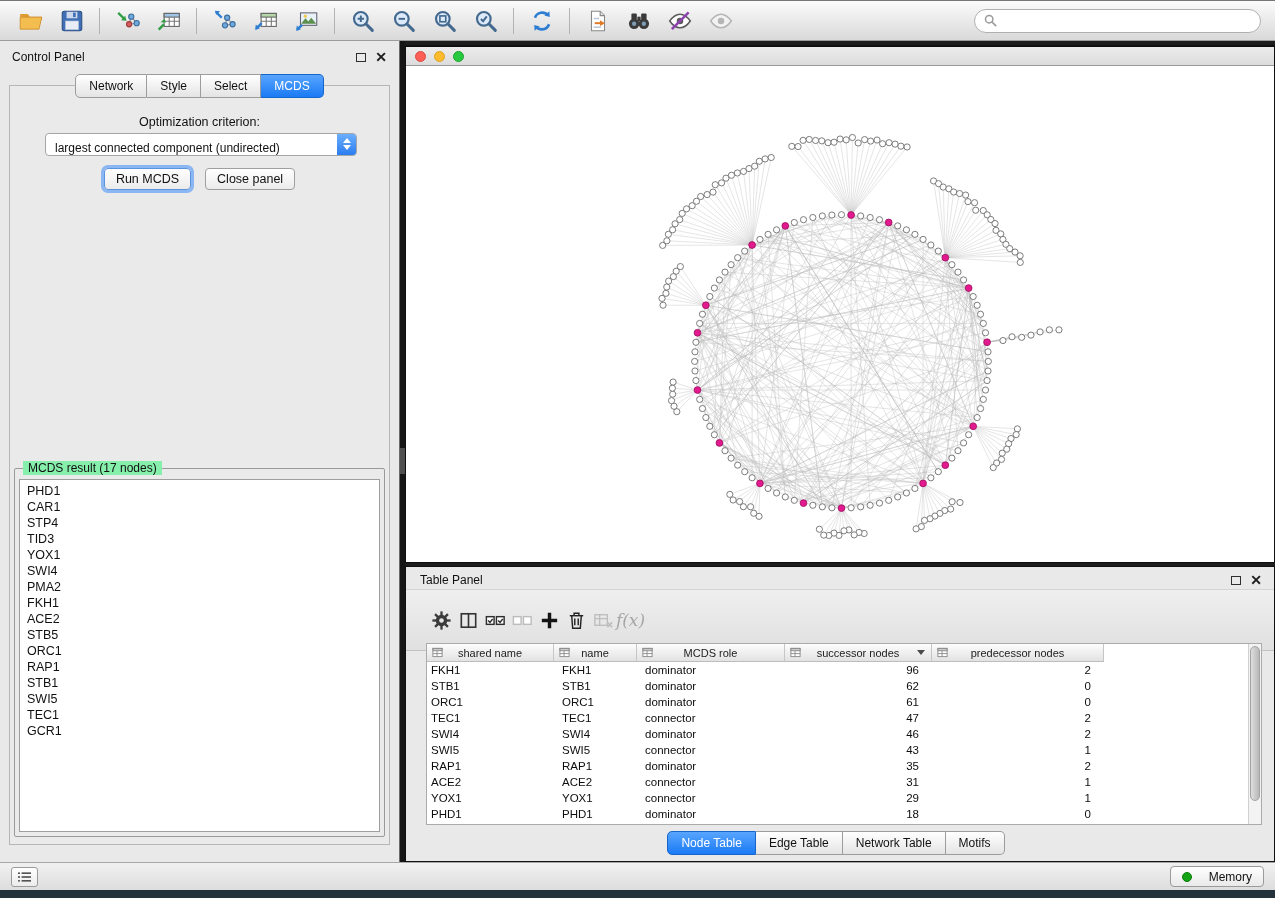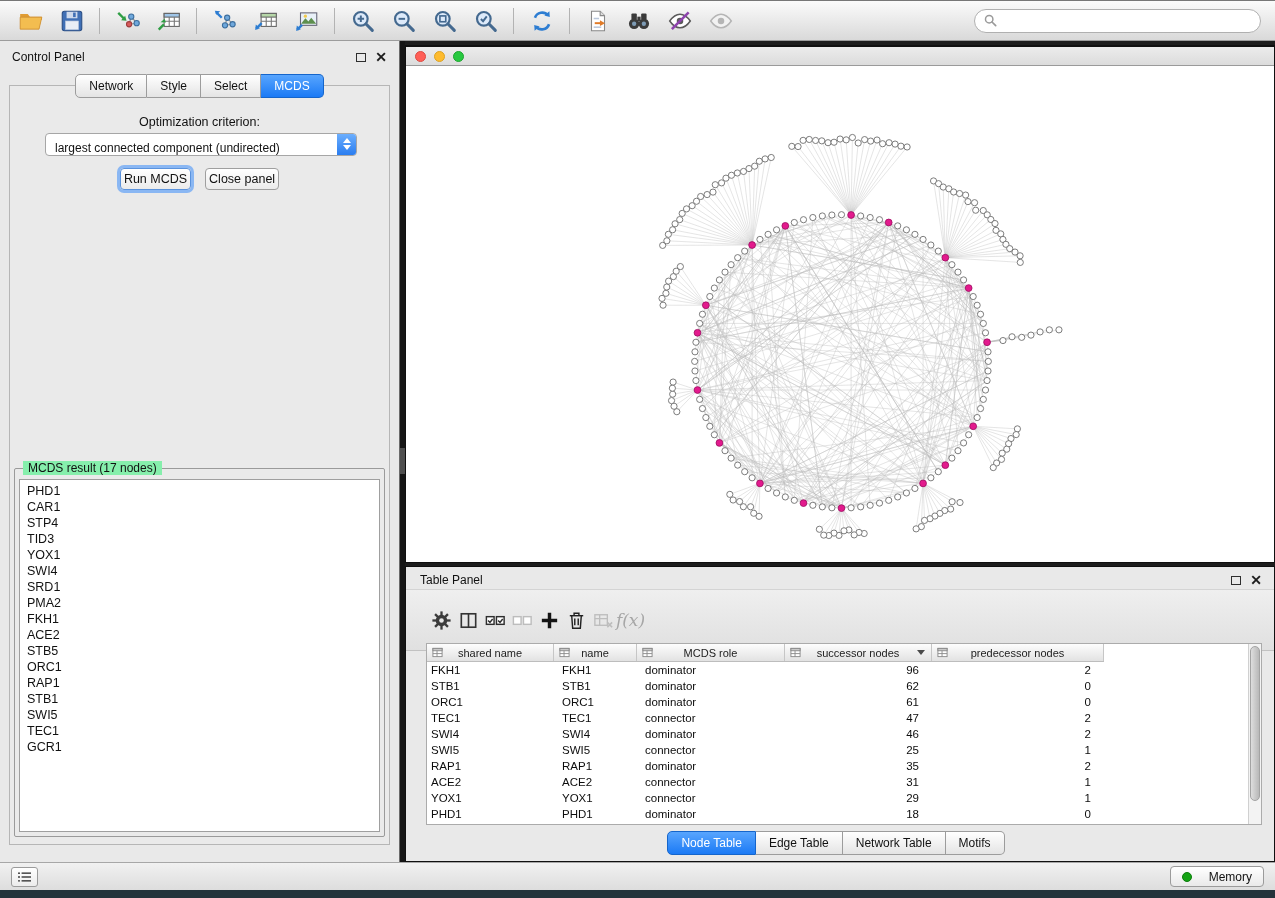--- a/index.html
+++ b/index.html
@@ -38,21 +38,21 @@
   .seg-tab.active{background:linear-gradient(#58a5fe,#1b7af5);color:#fff;border-color:#1565cb;}
   .tab-pane{position:absolute;left:9px;right:9px;top:44px;bottom:17px;border:1px solid #b6b6b6;background:#eaeaea;}
   .opt-label{margin-top:29px;text-align:center;font-size:12.5px;color:#111;}
   .combo{position:absolute;left:35px;top:47px;width:312px;height:23px;background:#fff;border:1px solid #a6a6a6;
     border-radius:4px;display:flex;align-items:flex-end;padding-left:9px;font-size:12px;color:#111;overflow:hidden;}
   .combo-stepper{margin-left:auto;width:19px;height:23px;background:linear-gradient(#72b3ff,#2a7df0);
     border-left:1px solid #followupa6a6a6;display:flex;flex-direction:column;align-items:center;justify-content:center;gap:2px;flex:none;}
   .tri-up{width:0;height:0;border-left:4px solid transparent;border-right:4px solid transparent;border-bottom:5px solid #fff;}
   .tri-dn{width:0;height:0;border-left:4px solid transparent;border-right:4px solid transparent;border-top:5px solid #fff;}
   .btn-row{position:absolute;left:0;right:0;top:82px;display:flex;justify-content:center;gap:14px;}
-  .aqua-btn{height:22px;padding:0 3px;font-size:12.5px;color:#111;background:linear-gradient(#ffffff,#ebebeb);
+  .aqua-btn{height:22px;padding:0 11px;font-size:12.5px;color:#111;background:linear-gradient(#ffffff,#ebebeb);
     border:1px solid #9f9f9f;border-radius:4px;}
   .aqua-btn.focus-ring{box-shadow:0 0 0 3px rgba(106,165,245,.75);border-color:#5b93dd;}
   .result-group{position:absolute;left:4px;right:4px;top:382px;bottom:7px;border:1px solid #9a9a9a;border-radius:2px;}
   .group-label{position:absolute;top:-8px;left:8px;background:#86efac;padding:0 5px;font-size:12px;color:#111;}
   .result-list{position:absolute;left:4px;right:4px;top:10px;bottom:4px;background:#fff;border:1px solid #9f9f9f;
     overflow:hidden;padding:3px 0 0 7px;}
   .result-item{font-size:12.5px;line-height:16px;color:#111;}
 
   
   .splitter{position:absolute;left:400px;top:0;bottom:0;width:5px;background:#161616;}
@@ -295,21 +295,20 @@
         </div>
         <div class="result-group">
           <span class="group-label">MCDS result (17 nodes)</span>
           <div class="result-list">
               <div class="result-item">PHD1</div>
               <div class="result-item">CAR1</div>
               <div class="result-item">STP4</div>
               <div class="result-item">TID3</div>
               <div class="result-item">YOX1</div>
               <div class="result-item">SWI4</div>
-              <div class="result-item">SRD1</div>
               <div class="result-item">PMA2</div>
               <div class="result-item">FKH1</div>
               <div class="result-item">ACE2</div>
               <div class="result-item">STB5</div>
               <div class="result-item">ORC1</div>
               <div class="result-item">RAP1</div>
               <div class="result-item">STB1</div>
               <div class="result-item">SWI5</div>
               <div class="result-item">TEC1</div>
               <div class="result-item">GCR1</div>
@@ -1131,21 +1130,21 @@
               <div class="td">SWI4</div>
               <div class="td">dominator</div>
               <div class="td num">46</div>
               <div class="td num">2</div>
               <div class="td"></div>
             </div>
             <div class="tr">
               <div class="td">SWI5</div>
               <div class="td">SWI5</div>
               <div class="td">connector</div>
-              <div class="td num">25</div>
+              <div class="td num">43</div>
               <div class="td num">1</div>
               <div class="td"></div>
             </div>
             <div class="tr">
               <div class="td">RAP1</div>
               <div class="td">RAP1</div>
               <div class="td">dominator</div>
               <div class="td num">35</div>
               <div class="td num">2</div>
               <div class="td"></div>

